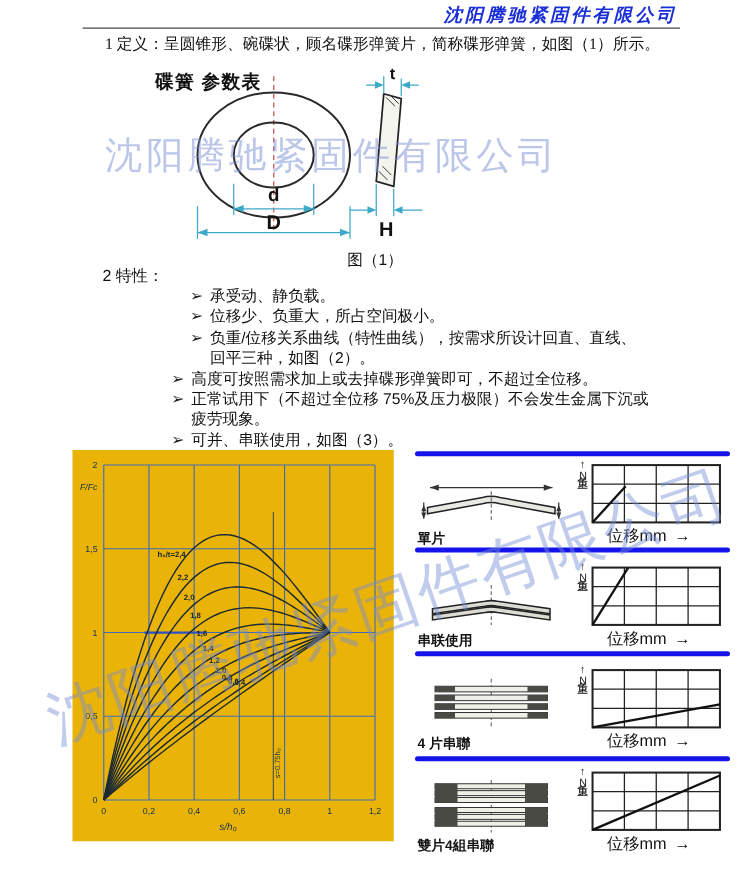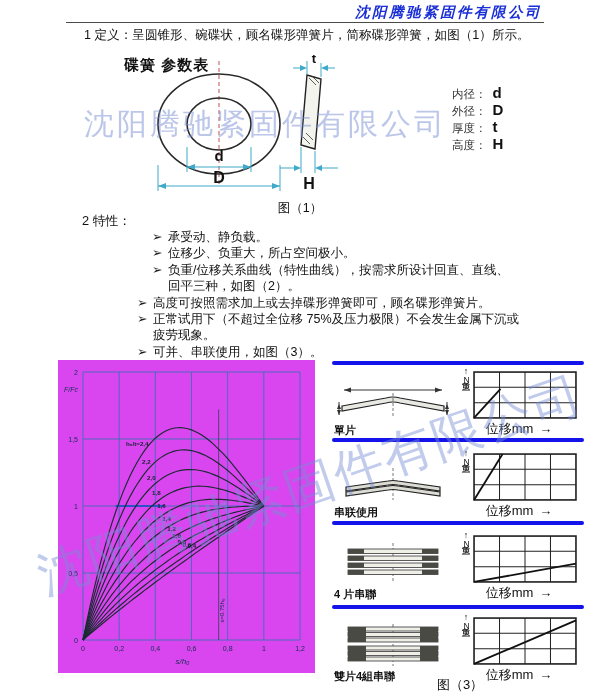--- a/index.html
+++ b/index.html
@@ -3,39 +3,39 @@
 <meta charset="utf-8">
 <style>
   html,body{margin:0;padding:0;background:#888;}
   .page{position:relative;width:600px;height:700px;background:#ffffff;overflow:hidden;
         font-family:"Liberation Sans","DejaVu Sans",sans-serif;color:#111;}
   
   .company{position:absolute;top:3px;right:58px;font-size:14.5px;font-weight:bold;font-style:italic;
            color:#1b2fd6;letter-spacing:2.5px;}
   .header-rule{position:absolute;top:22px;left:66px;width:478px;border-top:1.6px solid #4a4a4a;}
   
-  .intro{position:absolute;top:27px;left:84px;width:470px;font-size:12.6px;line-height:17px;}
+  .intro{position:absolute;top:27px;left:84px;width:470px;font-size:12.6px;line-height:17px;font-family:Liberation Serif, serif;}
   
   .fig1-title{position:absolute;top:56px;left:124px;font-size:15px;font-weight:bold;letter-spacing:1px;text-align:right;}
   .fig1-svg{position:absolute;top:55px;left:118px;}
   .fig1-legend{position:absolute;top:84px;left:452px;}
   .fig1-legend .row{height:17px;line-height:17px;white-space:nowrap;}
   .fig1-legend .cn{font-size:11.5px;color:#333;}
   .fig1-legend .sym{font-size:15px;font-weight:bold;color:#111;margin-left:6px;}
   .fig1-caption{position:absolute;top:200px;left:230px;width:140px;text-align:center;font-size:12.5px;}
   
   .feat-head{position:absolute;top:213px;left:82px;font-size:12.8px;}
   .feat-list{position:absolute;top:229px;left:80px;width:486px;font-size:12.5px;line-height:16.4px;}
   .feat-item{display:flex;}
   .feat-item.ga{margin-left:72px;width:368px;}
   .feat-item.gb{margin-left:57px;width:384px;}
   .feat-item .bl{flex:0 0 16px;color:#222;}
   .feat-item .tx{flex:1;}
   
-  .fig2-panel{position:absolute;top:360px;left:58px;width:257px;height:313px;background:#d946ef;}
+  .fig2-panel{position:absolute;top:360px;left:58px;width:257px;height:313px;background:#eab308;}
   .fig2-caption{position:absolute;top:705px;left:58px;width:257px;text-align:left;font-size:12px;}
   
   .divider{position:absolute;left:332px;width:252px;height:4px;background:#1414ea;border-radius:2px;}
   .f3row{position:absolute;left:334px;width:254px;display:flex;align-items:flex-end;}
   .discblock{width:122px;display:flex;flex-direction:column;}
   .disclabel{font-size:11px;font-weight:bold;margin-top:1px;white-space:nowrap;}
   .graph{display:flex;flex-direction:column;align-items:center;margin-left:4px;}
   .gtop{display:flex;align-items:flex-start;}
   .gy{display:flex;flex-direction:column;align-items:center;width:12px;margin-top:-3px;}
   .gy .ar{font-size:9px;line-height:8px;}
@@ -108,45 +108,39 @@
       <line x1="183" y1="92" x2="183" y2="118"></line>
         <line x1="197" y1="96" x2="197" y2="118"></line>
       <line x1="162" y1="113" x2="181" y2="113"></line>
         <line x1="199" y1="113" x2="220" y2="113"></line>
     </g>
     <polygon points="183,113 176,110 176,116" fill="#3fa9c9"></polygon>
     <polygon points="197,113 204,110 204,116" fill="#3fa9c9"></polygon>
     <text x="191" y="134" text-anchor="middle" font-size="16" font-weight="bold" fill="#111">H</text>
   </svg>
 
-  <div class="fig1-legend">
-    <div class="row"><span class="cn">内径：</span><span class="sym">d</span></div>
-    <div class="row"><span class="cn">外径：</span><span class="sym">D</span></div>
-    <div class="row"><span class="cn">厚度：</span><span class="sym">t</span></div>
-    <div class="row"><span class="cn">高度：</span><span class="sym">H</span></div>
-  </div>
   <div class="fig1-caption">图（1）</div>
 
   <div class="feat-head">2 特性：</div>
   <div class="feat-list">
     <div class="feat-item ga">
         <span class="bl">➢</span>
         <span class="tx">承受动、静负载。</span>
       </div>
     <div class="feat-item ga">
         <span class="bl">➢</span>
         <span class="tx">位移少、负重大，所占空间极小。</span>
       </div>
     <div class="feat-item ga">
         <span class="bl">➢</span>
         <span class="tx">负重/位移关系曲线（特性曲线），按需求所设计回直、直线、回平三种，如图（2）。</span>
       </div>
     <div class="feat-item gb">
         <span class="bl">➢</span>
-        <span class="tx">高度可按照需求加上或去掉碟形弹簧即可，顾名碟形弹簧片。</span>
+        <span class="tx">高度可按照需求加上或去掉碟形弹簧即可，不超过全位移。</span>
       </div>
     <div class="feat-item gb">
         <span class="bl">➢</span>
         <span class="tx">正常试用下（不超过全位移 75%及压力极限）不会发生金属下沉或疲劳现象。</span>
       </div>
     <div class="feat-item gb">
         <span class="bl">➢</span>
         <span class="tx">可并、串联使用，如图（3）。</span>
       </div>
   </div>
@@ -352,18 +346,17 @@
             <line x1="77" y1="2" x2="77" y2="47" stroke="#222" stroke-width="1"></line>
           <line x1="2" y1="17" x2="102" y2="17" stroke="#222" stroke-width="1"></line>
             <line x1="2" y1="32" x2="102" y2="32" stroke="#222" stroke-width="1"></line>
         <polyline points="2.0,47.0 102.0,4.3" fill="none" stroke="#111" stroke-width="1.8"></polyline>
           </svg>
       </div>
       <div class="gx"><span>位移mm</span><span class="ar">→</span></div>
     </div>
   </div>
 
-  <div class="fig3-caption">图（3）</div>
 
   <div class="wm1">沈阳腾驰紧固件有限公司</div>
   <div class="wm2">沈阳腾驰紧固件有限公司</div>
 
 </div>
 
 </body></html>

